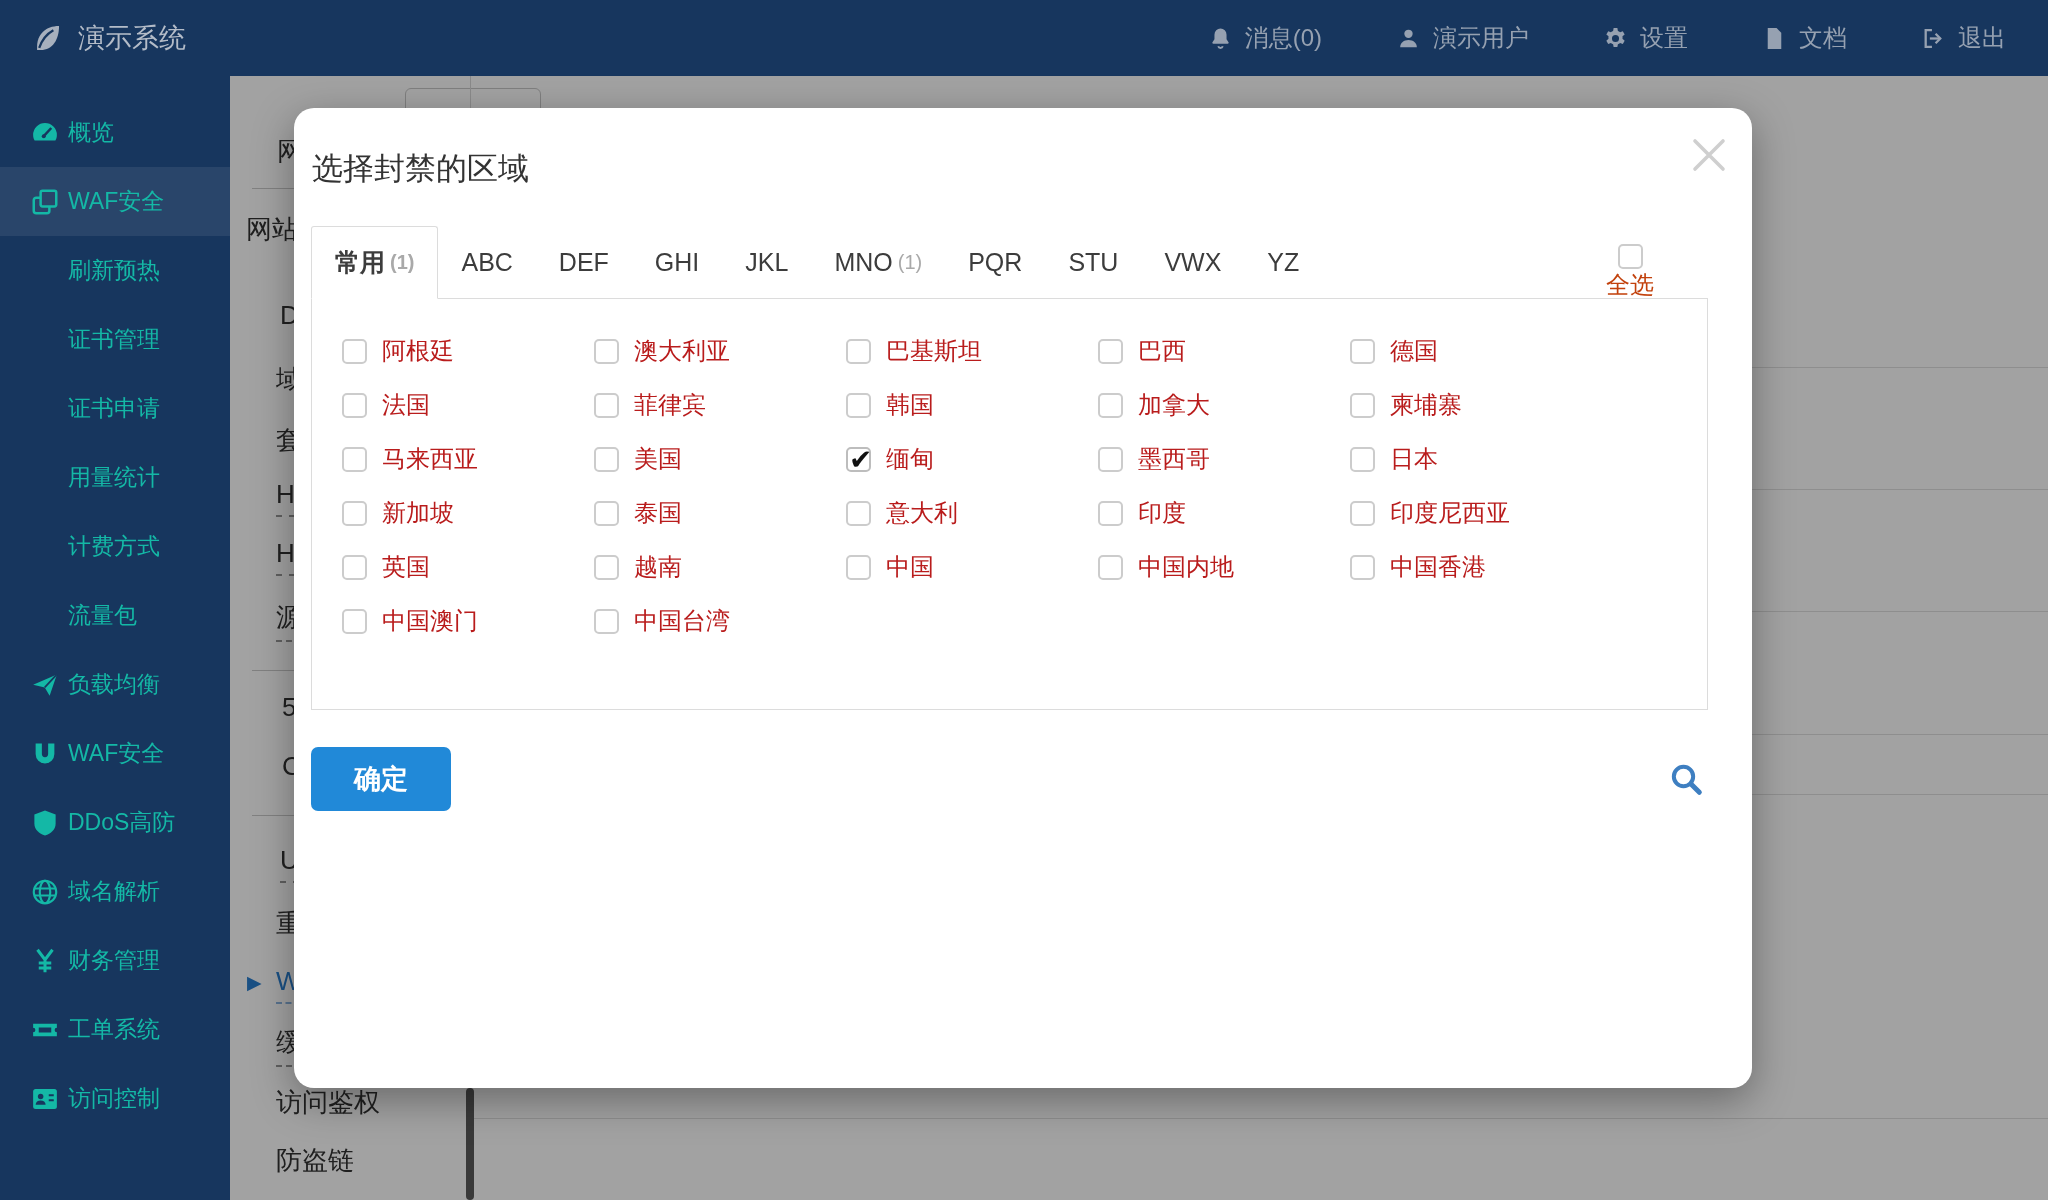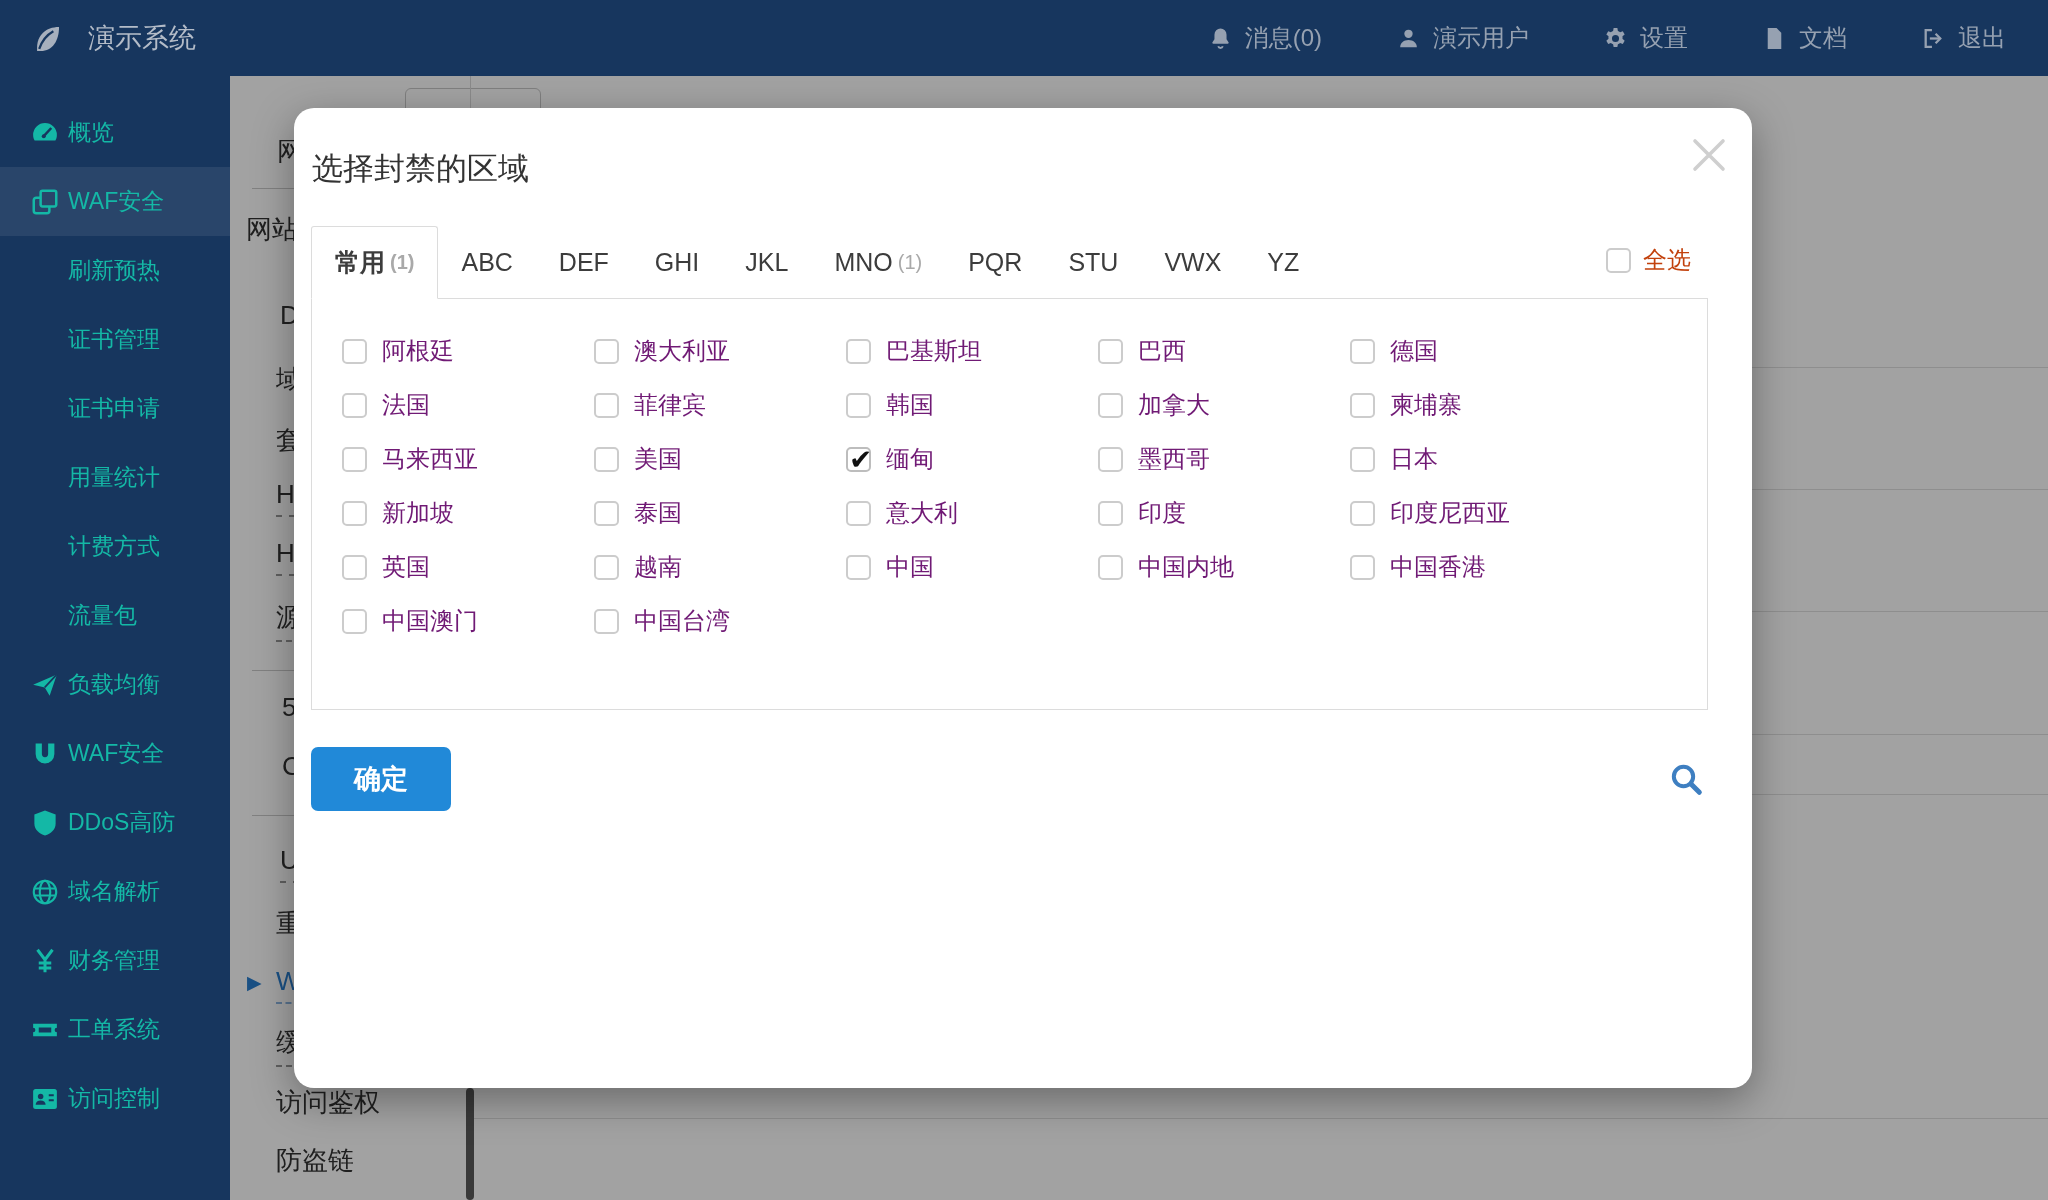--- a/index.html
+++ b/index.html
@@ -3,21 +3,21 @@
 <meta charset="utf-8">
 <style>
   * { margin:0; padding:0; box-sizing:border-box; }
   html,body { width:2048px; height:1200px; }
   body { position:relative; overflow:hidden; background:#fff;
          font-family:"Liberation Sans","DejaVu Sans",sans-serif; color:#333; }
 
   
   .navbar { position:absolute; left:0; top:0; width:2048px; height:76px; background:#17365e;
             display:flex; align-items:center; justify-content:space-between; padding:0 42px 0 30px; z-index:2; }
-  .brand { display:flex; align-items:flex-end; gap:24px; color:#b4bcc8; font-size:27px; }
+  .brand { display:flex; align-items:center; gap:14px; color:#b4bcc8; font-size:27px; }
   .brand .icon svg { width:34px; height:34px; color:#a7b0bd; display:block; }
   .nav-right { display:flex; align-items:center; gap:74px; }
   .nav-item { display:flex; align-items:center; gap:12px; color:#96a1b1; font-size:24px; cursor:pointer; }
   .nav-item .icon svg { width:25px; height:25px; display:block; }
 
   
   .sidebar { position:absolute; left:0; top:76px; width:230px; height:1124px; background:#17365e; padding-top:22px; z-index:2; }
   .side-item { height:69px; display:flex; align-items:center; color:#14b8a6; font-size:23px; cursor:pointer; position:relative; }
   .side-item .icon { position:absolute; left:27px; width:36px; display:flex; justify-content:center; }
   .side-item .icon svg { width:30px; height:30px; display:block; }
@@ -47,27 +47,27 @@
   .modal-title { position:absolute; left:18px; top:40px; font-size:31px; color:#333; }
   .close-btn { position:absolute; left:1391px; top:23px; width:48px; height:48px; cursor:pointer; }
   .close-btn svg { width:48px; height:48px; display:block; }
 
   .tabs { position:absolute; left:17px; top:118px; height:73px; display:flex; align-items:stretch; z-index:3; }
   .tab { display:flex; align-items:center; padding:0 23px; font-size:25px; color:#3c3c3c; cursor:pointer; background:transparent; }
   .tab .count { color:#a9a9a9; font-size:20px; margin-left:5px; }
   .tab.active { border:1px solid #dcdcdc; border-bottom:1px solid #fff; border-radius:3px 3px 0 0;
                 background:#fff; font-weight:bold; }
 
-  .select-all { position:absolute; left:1312px; top:136px; height:32px; display:flex; align-items:center; gap:12px;
-                font-size:24px; color:#c2410c; cursor:pointer; }
+  .select-all { position:absolute; left:1312px; top:136px; height:32px; display:flex; align-items:center; 
+                font-size:24px; color:#c2410c; cursor:pointer;flex-direction:column; }
   .cb { width:25px; height:25px; border:2px solid #ccc; border-radius:5px; background:#fff; flex:none; position:relative; }
 
   .panel { position:absolute; left:17px; top:190px; width:1397px; height:412px; background:#fff; border:1px solid #dcdcdc; z-index:2; }
   .region-grid { position:absolute; left:30px; top:25px; display:grid; grid-template-columns:repeat(5,252px); grid-auto-rows:54px; }
-  .region-item { display:flex; align-items:center; gap:15px; font-size:24px; color:#701a75; cursor:pointer; }
+  .region-item { display:flex; align-items:center; gap:15px; font-size:24px; color:#b91c1c; cursor:pointer; }
   .region-item.checked .cb { border-color:#bdbdbd; }
   .region-item.checked .cb::after { content:"✔"; position:absolute; left:1px; top:-6px; font-size:28px; font-weight:bold; color:#111; }
 
   .confirm-btn { position:absolute; left:17px; top:639px; width:140px; height:64px; background:#2189d8; border:none;
                  border-radius:7px; color:#fff; font-size:27px; font-weight:bold; cursor:pointer;
                  font-family:"Liberation Sans","DejaVu Sans",sans-serif; }
   .search-btn { position:absolute; left:1372px; top:651px; width:40px; height:40px; color:#3e7fc1; cursor:pointer; }
   .search-btn svg { width:40px; height:40px; display:block; }
 </style>
 </head>

